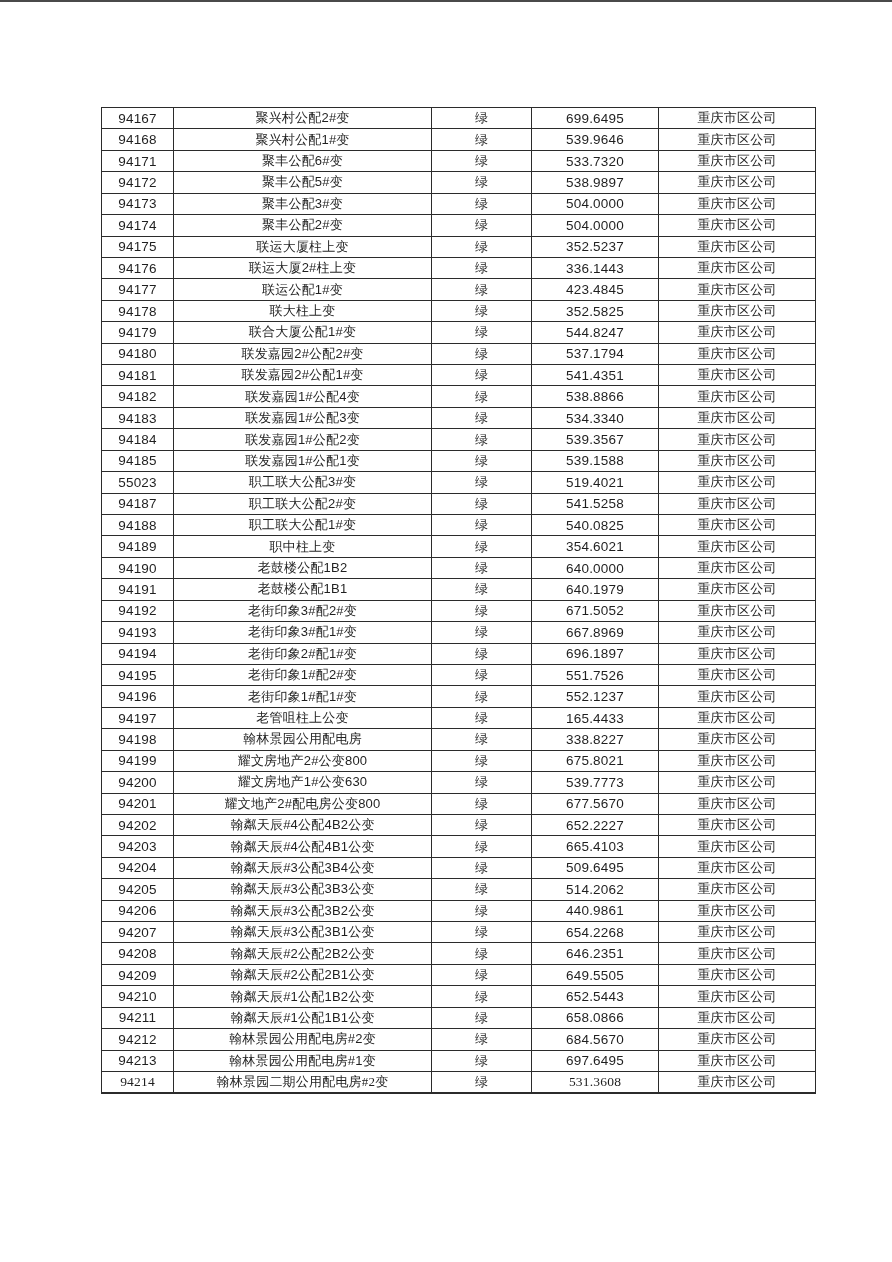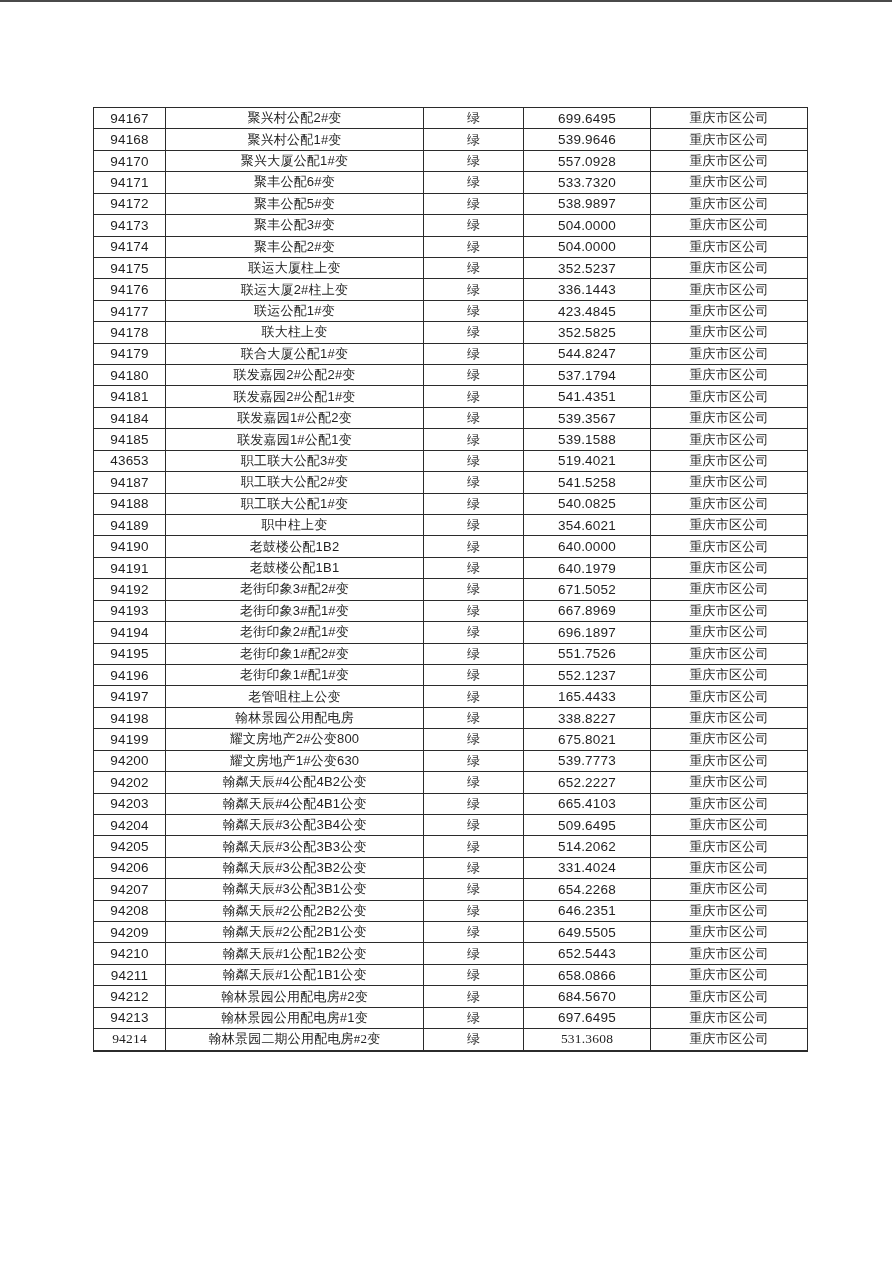--- a/index.html
+++ b/index.html
@@ -17,21 +17,21 @@
   .top-rule {
     position: absolute;
     top: 0;
     left: 0;
     width: 892px;
     height: 2px;
     background: #4a4a4a;
   }
   .table-wrap {
     position: absolute;
-    left: 93px;
+    left: 101px;
     top: 107px;
   }
   table.data-table {
     border-collapse: collapse;
     table-layout: fixed;
     width: 714px;
   }
   table.data-table td {
     border: 1px solid #2b2b2b;
     height: 20.43px;
@@ -78,27 +78,20 @@
           <td class="col-company">重庆市区公司</td>
         </tr>
         <tr>
           <td class="col-id">94168</td>
           <td class="col-name">聚兴村公配1#变</td>
           <td class="col-status">绿</td>
           <td class="col-value">539.9646</td>
           <td class="col-company">重庆市区公司</td>
         </tr>
         <tr>
-          <td class="col-id">94170</td>
-          <td class="col-name">聚兴大厦公配1#变</td>
-          <td class="col-status">绿</td>
-          <td class="col-value">557.0928</td>
-          <td class="col-company">重庆市区公司</td>
-        </tr>
-        <tr>
           <td class="col-id">94171</td>
           <td class="col-name">聚丰公配6#变</td>
           <td class="col-status">绿</td>
           <td class="col-value">533.7320</td>
           <td class="col-company">重庆市区公司</td>
         </tr>
         <tr>
           <td class="col-id">94172</td>
           <td class="col-name">聚丰公配5#变</td>
           <td class="col-status">绿</td>
@@ -162,35 +155,49 @@
           <td class="col-company">重庆市区公司</td>
         </tr>
         <tr>
           <td class="col-id">94181</td>
           <td class="col-name">联发嘉园2#公配1#变</td>
           <td class="col-status">绿</td>
           <td class="col-value">541.4351</td>
           <td class="col-company">重庆市区公司</td>
         </tr>
         <tr>
+          <td class="col-id">94182</td>
+          <td class="col-name">联发嘉园1#公配4变</td>
+          <td class="col-status">绿</td>
+          <td class="col-value">538.8866</td>
+          <td class="col-company">重庆市区公司</td>
+        </tr>
+        <tr>
+          <td class="col-id">94183</td>
+          <td class="col-name">联发嘉园1#公配3变</td>
+          <td class="col-status">绿</td>
+          <td class="col-value">534.3340</td>
+          <td class="col-company">重庆市区公司</td>
+        </tr>
+        <tr>
           <td class="col-id">94184</td>
           <td class="col-name">联发嘉园1#公配2变</td>
           <td class="col-status">绿</td>
           <td class="col-value">539.3567</td>
           <td class="col-company">重庆市区公司</td>
         </tr>
         <tr>
           <td class="col-id">94185</td>
           <td class="col-name">联发嘉园1#公配1变</td>
           <td class="col-status">绿</td>
           <td class="col-value">539.1588</td>
           <td class="col-company">重庆市区公司</td>
         </tr>
         <tr>
-          <td class="col-id">43653</td>
+          <td class="col-id">55023</td>
           <td class="col-name">职工联大公配3#变</td>
           <td class="col-status">绿</td>
           <td class="col-value">519.4021</td>
           <td class="col-company">重庆市区公司</td>
         </tr>
         <tr>
           <td class="col-id">94187</td>
           <td class="col-name">职工联大公配2#变</td>
           <td class="col-status">绿</td>
           <td class="col-value">541.5258</td>
@@ -281,20 +288,27 @@
           <td class="col-company">重庆市区公司</td>
         </tr>
         <tr>
           <td class="col-id">94200</td>
           <td class="col-name">耀文房地产1#公变630</td>
           <td class="col-status">绿</td>
           <td class="col-value">539.7773</td>
           <td class="col-company">重庆市区公司</td>
         </tr>
         <tr>
+          <td class="col-id">94201</td>
+          <td class="col-name">耀文地产2#配电房公变800</td>
+          <td class="col-status">绿</td>
+          <td class="col-value">677.5670</td>
+          <td class="col-company">重庆市区公司</td>
+        </tr>
+        <tr>
           <td class="col-id">94202</td>
           <td class="col-name">翰粼天辰#4公配4B2公变</td>
           <td class="col-status">绿</td>
           <td class="col-value">652.2227</td>
           <td class="col-company">重庆市区公司</td>
         </tr>
         <tr>
           <td class="col-id">94203</td>
           <td class="col-name">翰粼天辰#4公配4B1公变</td>
           <td class="col-status">绿</td>
@@ -312,21 +326,21 @@
           <td class="col-id">94205</td>
           <td class="col-name">翰粼天辰#3公配3B3公变</td>
           <td class="col-status">绿</td>
           <td class="col-value">514.2062</td>
           <td class="col-company">重庆市区公司</td>
         </tr>
         <tr>
           <td class="col-id">94206</td>
           <td class="col-name">翰粼天辰#3公配3B2公变</td>
           <td class="col-status">绿</td>
-          <td class="col-value">331.4024</td>
+          <td class="col-value">440.9861</td>
           <td class="col-company">重庆市区公司</td>
         </tr>
         <tr>
           <td class="col-id">94207</td>
           <td class="col-name">翰粼天辰#3公配3B1公变</td>
           <td class="col-status">绿</td>
           <td class="col-value">654.2268</td>
           <td class="col-company">重庆市区公司</td>
         </tr>
         <tr>

